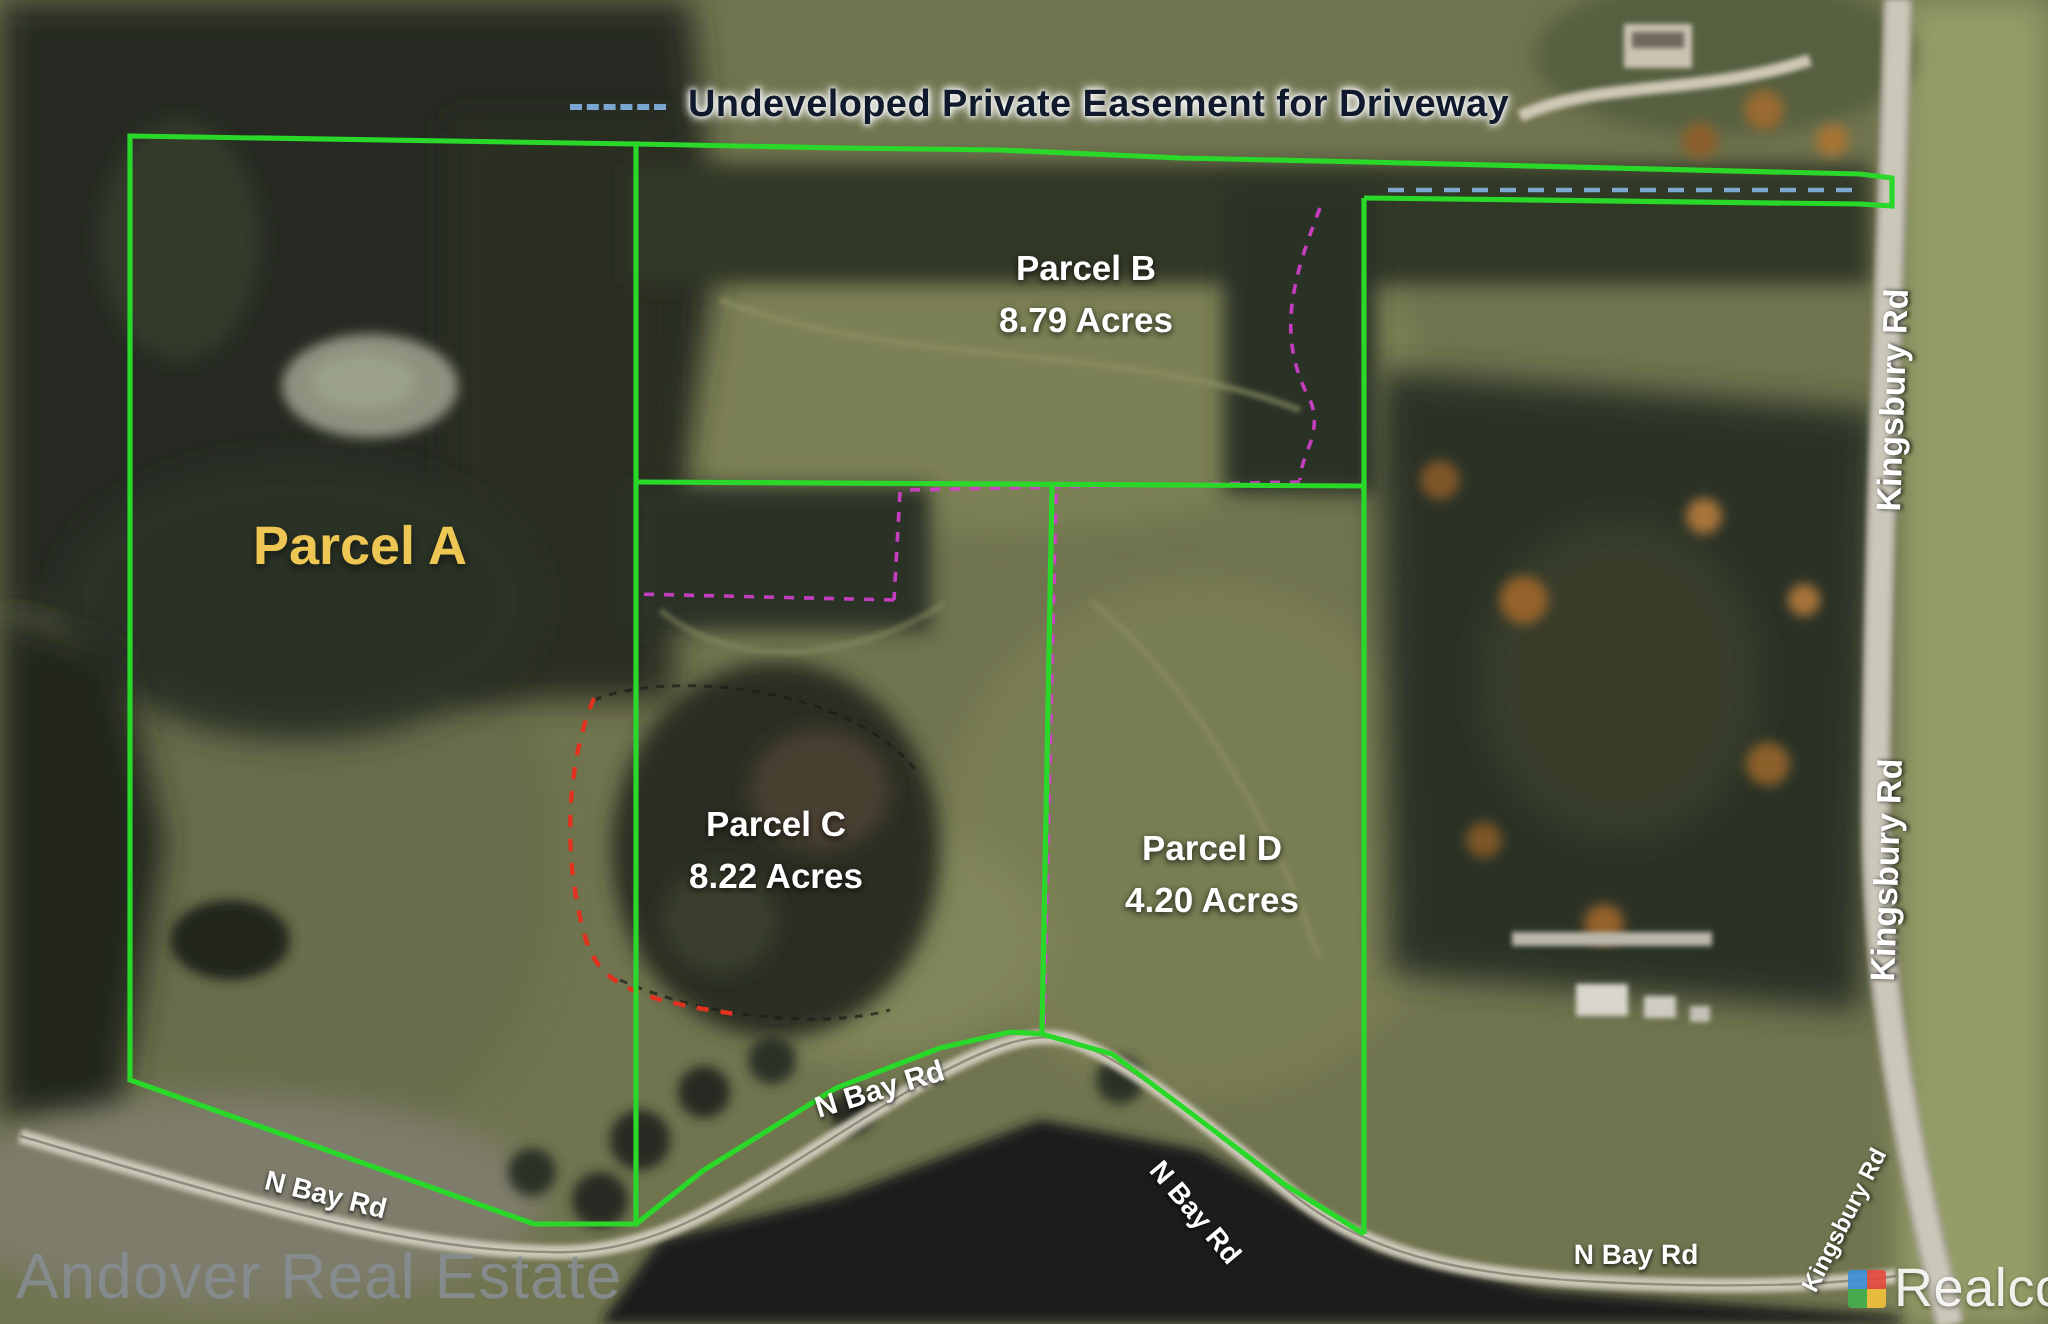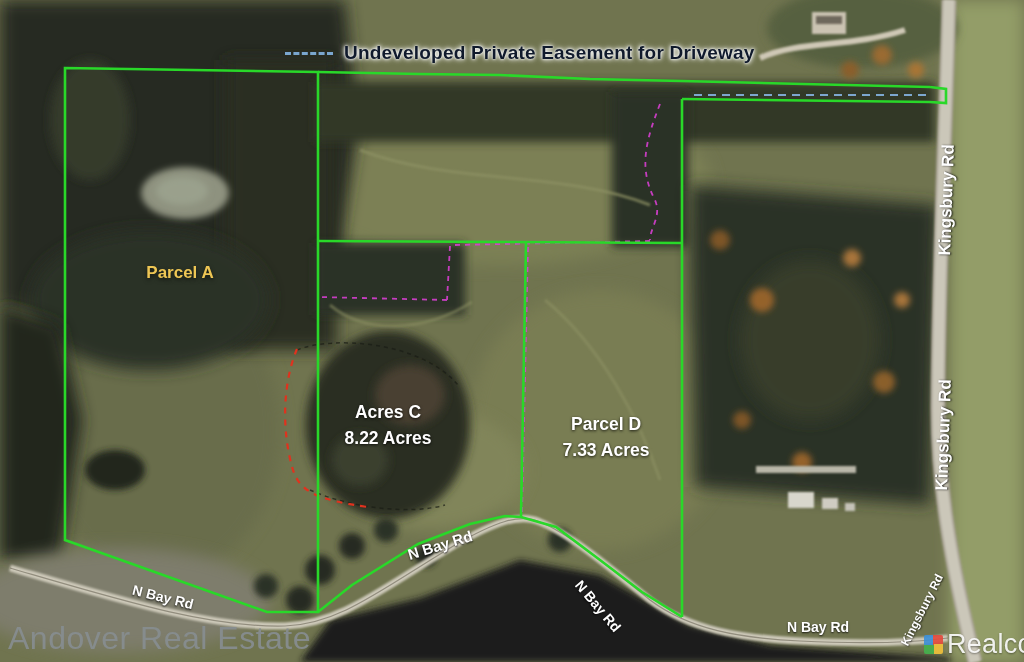--- a/index.html
+++ b/index.html
@@ -17,21 +17,21 @@
   .legend .legend-text{
     font-size:19px;font-weight:bold;color:#101a2c;letter-spacing:.2px;
     text-shadow:0 0 4px #fff,0 0 6px #fff,0 0 2px #fff;white-space:nowrap;
   }
   .parcel-label{
     position:absolute;transform:translate(-50%,-50%);text-align:center;
     font-weight:bold;color:#ffffff;line-height:1.5;font-size:17.5px;
     text-shadow:0 1px 3px rgba(0,0,0,.8);white-space:nowrap;
   }
   .parcel-label.pa{
-    color:#eec654;font-size:17px;line-height:1.35;
+    color:#eec654;font-size:27px;line-height:1.35;
     text-shadow:0 2px 4px rgba(0,0,0,.55);
   }
   .road-label{
     position:absolute;transform-origin:center;color:#fff;font-weight:bold;
     text-shadow:0 1px 2px rgba(0,0,0,.85);white-space:nowrap;font-size:15px;
   }
   .wm-left{
     position:absolute;left:8px;top:620px;font-size:32px;color:rgba(135,141,144,.92);
     letter-spacing:.5px;white-space:nowrap;
   }
@@ -171,27 +171,31 @@
   </svg>
 
   <div class="legend">
     <span class="dash"></span>
     <span class="legend-text">Undeveloped Private Easement for Driveway</span>
   </div>
 
   <div class="parcel-label pa" style="left:180px;top:273px;">
     <div>Parcel A</div>
   </div>
+  <div class="parcel-label" style="left:543px;top:147px;">
+    <div>Parcel B</div>
+    <div>8.79 Acres</div>
+  </div>
   <div class="parcel-label" style="left:388px;top:425px;">
-    <div>Acres C</div>
+    <div>Parcel C</div>
     <div>8.22 Acres</div>
   </div>
   <div class="parcel-label" style="left:606px;top:437px;">
     <div>Parcel D</div>
-    <div>7.33 Acres</div>
+    <div>4.20 Acres</div>
   </div>
 
   <div class="road-label" style="left:947px;top:200px;font-size:17px;transform:translate(-50%,-50%) rotate(-88deg);">Kingsbury Rd</div>
   <div class="road-label" style="left:944px;top:435px;font-size:17px;transform:translate(-50%,-50%) rotate(-88deg);">Kingsbury Rd</div>
   <div class="road-label" style="left:922px;top:610px;font-size:12px;transform:translate(-50%,-50%) rotate(-63deg);">Kingsbury Rd</div>
   <div class="road-label" style="left:163px;top:597px;font-size:14px;transform:translate(-50%,-50%) rotate(14deg);">N Bay Rd</div>
   <div class="road-label" style="left:440px;top:545px;transform:translate(-50%,-50%) rotate(-17deg);">N Bay Rd</div>
   <div class="road-label" style="left:598px;top:606px;font-size:14px;transform:translate(-50%,-50%) rotate(50deg);">N Bay Rd</div>
   <div class="road-label" style="left:818px;top:627px;font-size:14px;transform:translate(-50%,-50%);">N Bay Rd</div>
 

